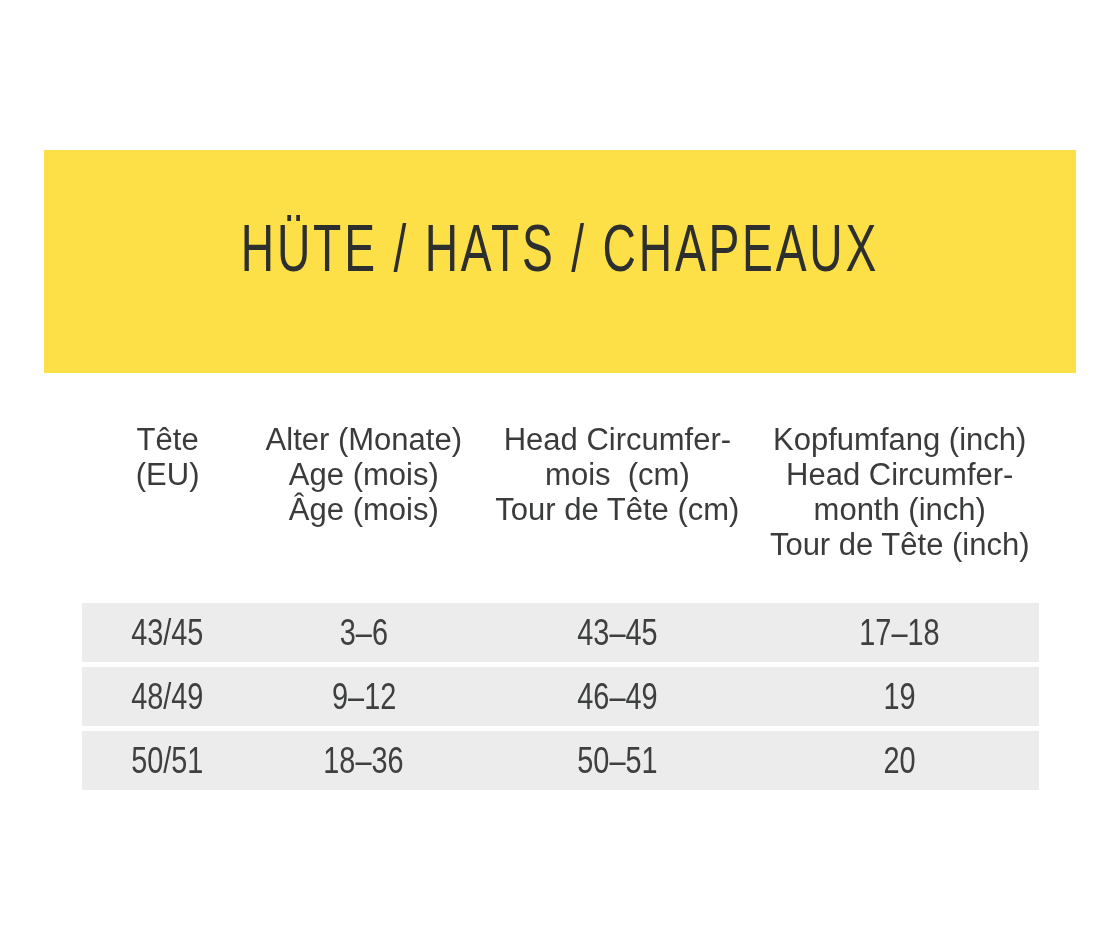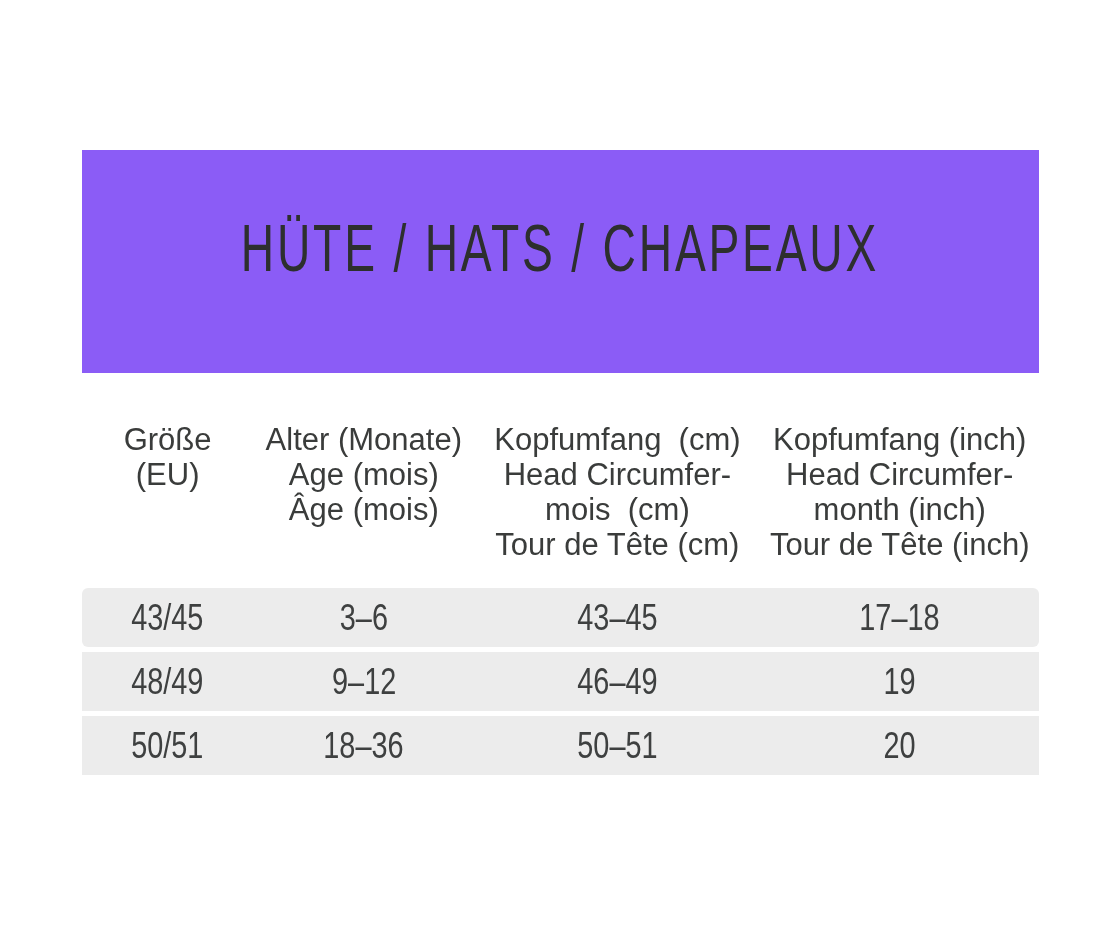--- a/index.html
+++ b/index.html
@@ -13,24 +13,24 @@
     overflow: hidden;
     font-family: "Liberation Sans", "DejaVu Sans", sans-serif;
   }
   .page {
     position: relative;
     width: 1120px;
     height: 934px;
     background: #ffffff;
   }
   .title-band {
-    width: 957px;
+    width: 1032px;
     height: 223px;
     margin: 150px auto 0 auto;
-    background: #8b5cf6;
+    background: #fde047;
     display: flex;
     align-items: center;
     justify-content: center;
   }
   .title {
     margin: 0 0 28px 0;
     font-size: 66px;
     font-weight: 300;
     line-height: 1;
     letter-spacing: 4px;
@@ -59,22 +59,21 @@
   }
   .hline {
     white-space: pre;
   }
   .row {
     height: 59px;
     background: #ececec;
     margin-bottom: 5px;
   }
   .row.first {
-    margin-top: 26px;
-    border-radius: 6px;
+    margin-top: 41px;
   }
   .row.last {
     margin-bottom: 0;
   }
   .cell {
     display: flex;
     align-items: center;
     justify-content: center;
     font-size: 37px;
     color: #3e4040;
@@ -92,30 +91,29 @@
 <div class="page">
 
   <header class="title-band">
     <h1 class="title">HÜTE / HATS / CHAPEAUX</h1>
   </header>
 
   <section class="size-table">
 
     <div class="grid thead">
       <div class="hcell">
-        <div class="hline">Größe</div>
+        <div class="hline">Tête</div>
         <div class="hline">(EU)</div>
       </div>
       <div class="hcell">
         <div class="hline">Alter (Monate)</div>
         <div class="hline">Age (mois)</div>
         <div class="hline">Âge (mois)</div>
       </div>
       <div class="hcell">
-        <div class="hline">Kopfumfang  (cm)</div>
         <div class="hline">Head Circumfer-</div>
         <div class="hline">mois  (cm)</div>
         <div class="hline">Tour de Tête (cm)</div>
       </div>
       <div class="hcell">
         <div class="hline">Kopfumfang (inch)</div>
         <div class="hline">Head Circumfer-</div>
         <div class="hline">month (inch)</div>
         <div class="hline">Tour de Tête (inch)</div>
       </div>

